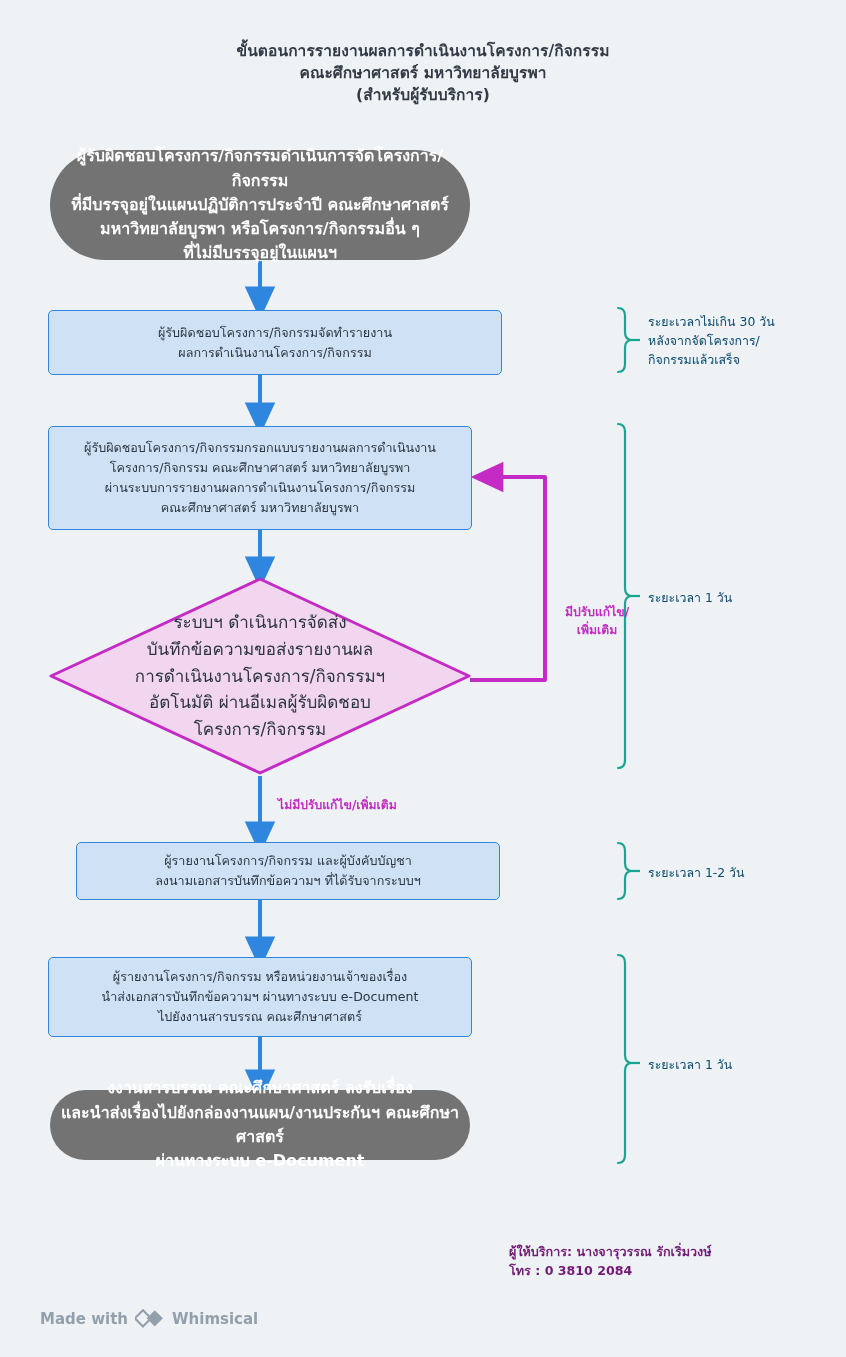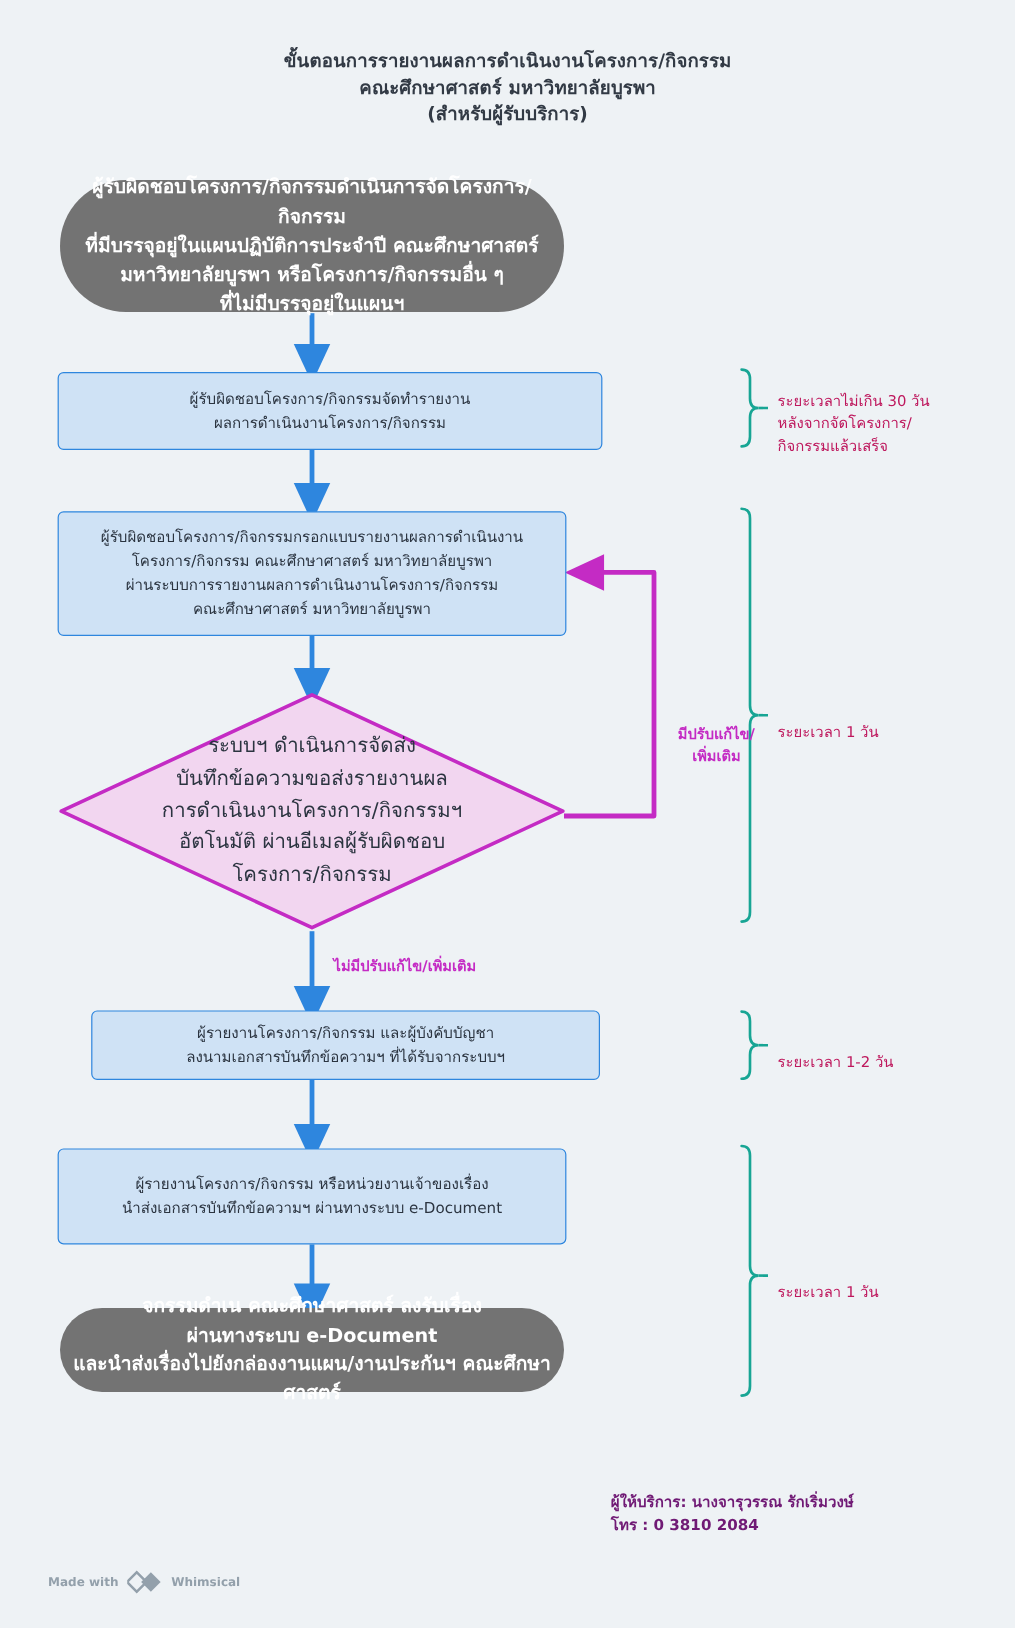--- a/index.html
+++ b/index.html
@@ -88,44 +88,43 @@
   }
   .label-magenta {
     position: absolute;
     color: #c42bc4;
     font-size: 12.2px;
     font-weight: bold;
     line-height: 1.45;
   }
   .label-teal {
     position: absolute;
-    color: #be185d;
+    color: #0c4a6e;
     font-size: 12.4px;
     line-height: 1.55;
-    margin-top: 12px;
   }
 
   
   #contact {
     position: absolute;
     color: #701a75;
     font-weight: bold;
     font-size: 12.6px;
     line-height: 1.5;
   }
   #watermark {
     position: absolute;
     left: 40px;
     top: 1308px;
     display: flex;
     align-items: center;
     gap: 7px;
     color: #93a0ab;
     font-weight: bold;
-    font-size: 10px;
+    font-size: 15px;
     text-align: center;
   }
   #watermark .wm-logo { display: block; }
 </style>
 </head>
 <body>
 
 <div id="canvas">
 
   <div id="title-block">
@@ -213,28 +212,29 @@
     <div class="label">
       <div>ผู้รายงานโครงการ/กิจกรรม และผู้บังคับบัญชา</div>
       <div>ลงนามเอกสารบันทึกข้อความฯ ที่ได้รับจากระบบฯ</div>
     </div>
   </div>
 
   <div class="node node-process" style="left:48px; top:957px; width:424px; height:80px;">
     <div class="label">
       <div>ผู้รายงานโครงการ/กิจกรรม หรือหน่วยงานเจ้าของเรื่อง</div>
       <div>นำส่งเอกสารบันทึกข้อความฯ ผ่านทางระบบ e-Document</div>
+      <div>ไปยังงานสารบรรณ คณะศึกษาศาสตร์</div>
     </div>
   </div>
 
   <div class="node node-terminal" style="left:50px; top:1090px; width:420px; height:70px;">
     <div class="label">
-      <div>จกรรมดำเน คณะศึกษาศาสตร์ ลงรับเรื่อง</div>
+      <div>งงานสารบรรณ คณะศึกษาศาสตร์ ลงรับเรื่อง</div>
+      <div>และนำส่งเรื่องไปยังกล่องงานแผน/งานประกันฯ คณะศึกษาศาสตร์</div>
       <div>ผ่านทางระบบ e-Document</div>
-      <div>และนำส่งเรื่องไปยังกล่องงานแผน/งานประกันฯ คณะศึกษาศาสตร์</div>
     </div>
   </div>
 
   <div class="label-magenta" style="left:557px; top:581px; width:80px; text-align:center;margin-top:23px;">
     <div>มีปรับแก้ไข/</div>
     <div>เพิ่มเติม</div>
   </div>
 
   <div class="label-magenta" style="left:278px; top:797px; white-space:nowrap;">ไม่มีปรับแก้ไข/เพิ่มเติม</div>
 

